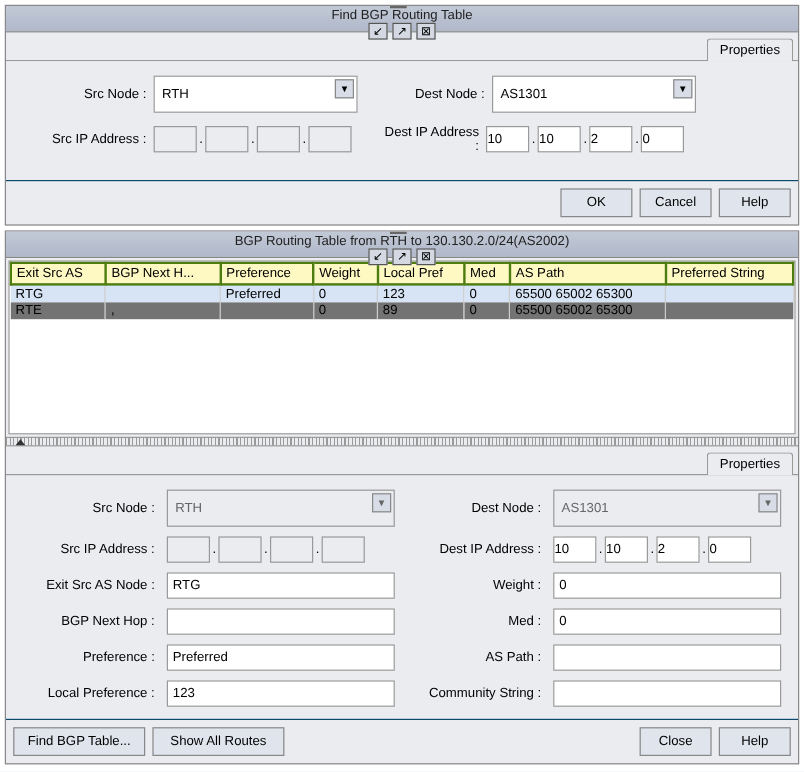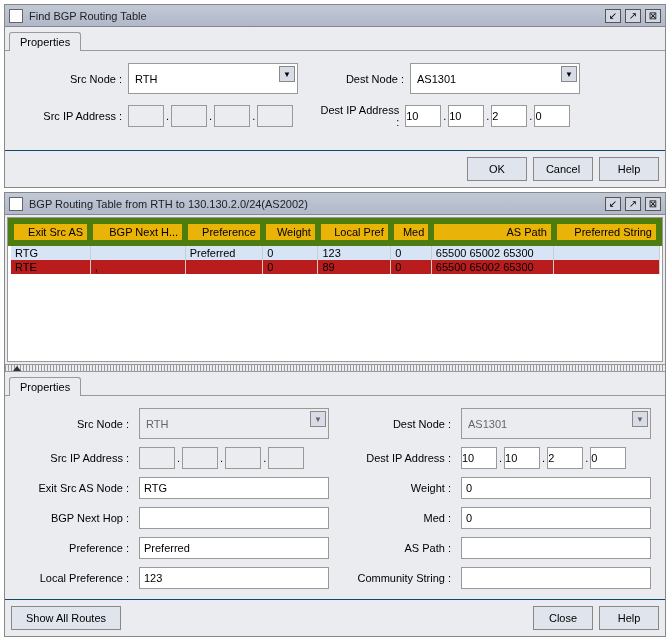--- a/index.html
+++ b/index.html
@@ -14,20 +14,21 @@
   margin: 4px;
   background: #eaecf0;
 }
 .titlebar {
   background: linear-gradient(#c2c9d6, #b0b8ca);
   height: 22px;
   display: flex;
   align-items: center;
   padding: 0 4px;
   border-bottom: 1px solid #888;
+  flex-direction: column;
 }
 .titlebar .win-icon {
   width: 14px; height: 14px;
   border: 1px solid #666;
   background: #fff;
   margin-right: 6px;
   display: flex;
   align-items: center;
   justify-content: center;
 }
@@ -40,20 +41,21 @@
   display: flex;
   align-items: center;
   justify-content: center;
   font-size: 10px;
   cursor: pointer;
 }
 .tabbar {
   display: flex;
   padding: 4px 4px 0 4px;
   border-bottom: 1px solid #999;
+  justify-content: flex-end;
 }
 .tab {
   border: 1px solid #999;
   border-bottom: none;
   background: #eaecf0;
   padding: 3px 10px;
   border-radius: 3px 3px 0 0;
   position: relative;
   bottom: -1px;
 }
@@ -116,34 +118,34 @@
 }
 .table-wrap {
   background: #fff;
   border: 1px solid #999;
   margin: 2px;
   height: 145px;
   overflow: auto;
 }
 table { width: 100%; border-collapse: collapse; font-size: 11px; }
 th {
-  background: #eab308;
-  border: 6px solid #4d7c0f;
+  background: #fef9c3;
+  border: 2px solid #4d7c0f;
   padding: 2px 4px;
   font-weight: normal;
-  text-align: right;
+  text-align: left;
   white-space: nowrap;
 }
 td {
   border-right: 1px solid #ccc;
   padding: 1px 4px;
   white-space: nowrap;
 }
 tbody tr.selected { background: #d6e4f5; }
-tbody tr { background: #b91c1c; }
+tbody tr { background: #737373; }
 .dragbar {
   height: 8px;
   background: repeating-linear-gradient(90deg,#999 0 1px,transparent 1px 3px);
   border-top: 1px solid #999;
   border-bottom: 1px solid #999;
   position: relative;
   cursor: row-resize;
 }
 .dragbar::after {
   content: '';
@@ -337,18 +339,19 @@
     <div class="glbl">AS Path :</div>
     <div class="txt"></div>
 
     <div class="glbl">Local Preference :</div>
     <div class="txt">123</div>
     <div class="glbl">Community String :</div>
     <div class="txt"></div>
   </div>
 
   <div class="btnbar bottom">
+    <div class="btn" style="min-width:110px">Find BGP Table...</div>
     <div class="btn" style="min-width:110px">Show All Routes</div>
     <div style="flex:1"></div>
     <div class="btn">Close</div>
     <div class="btn">Help</div>
   </div>
 </div>
 
 </body></html>

